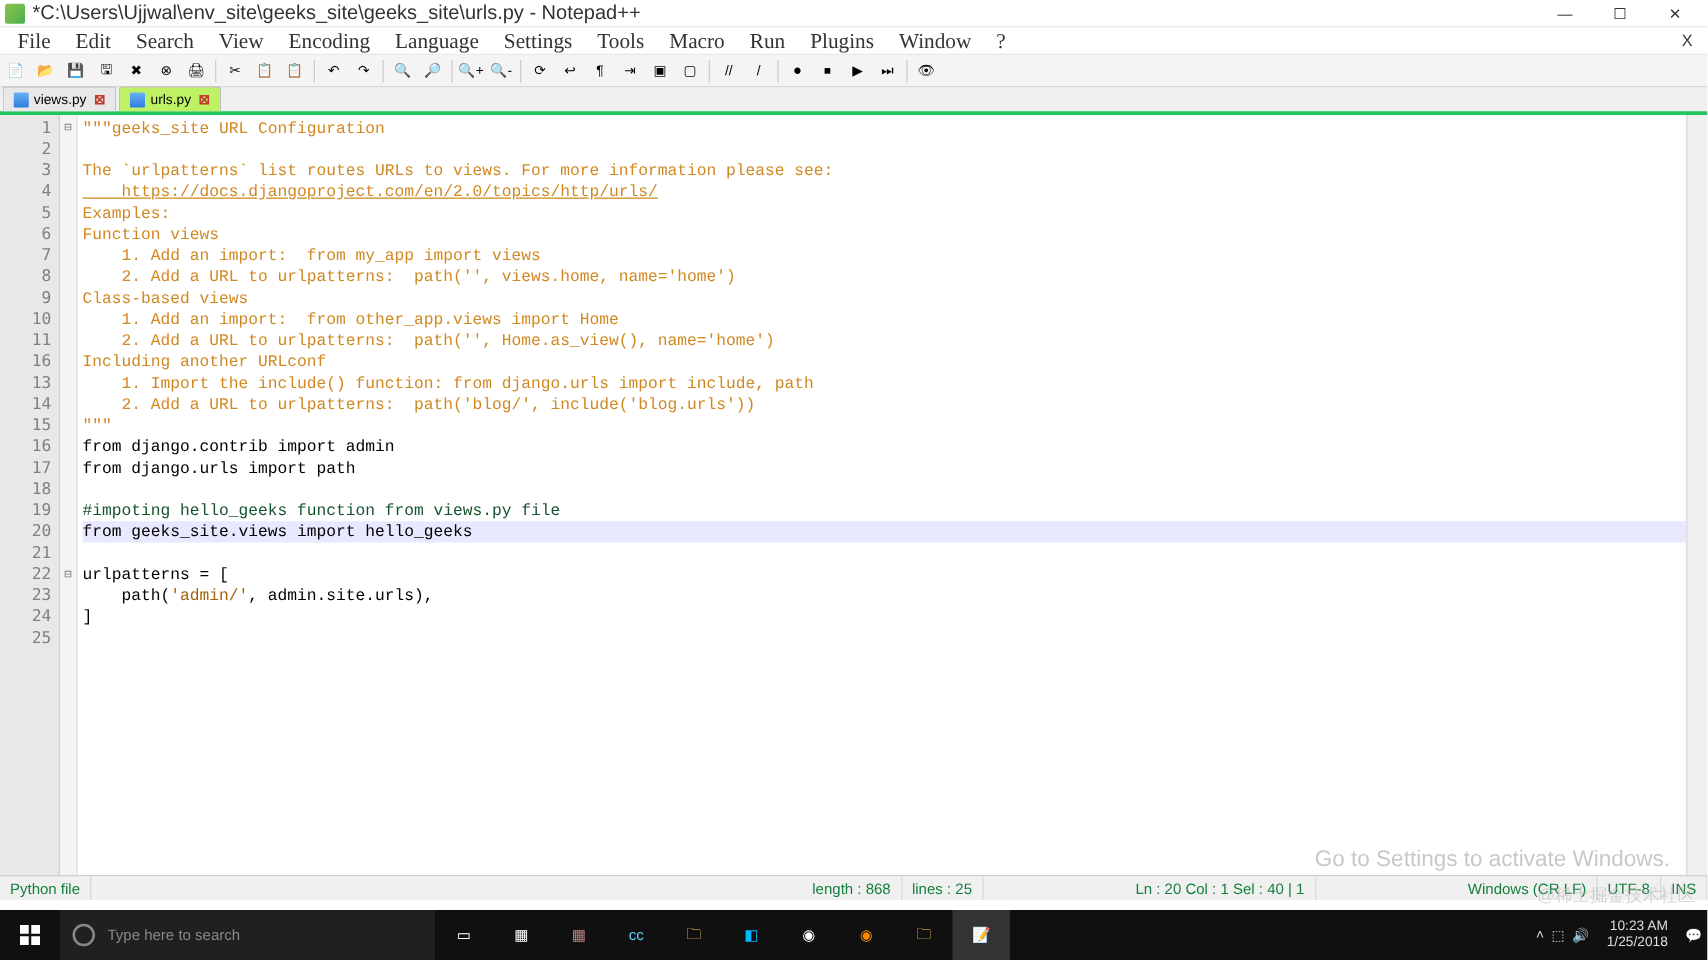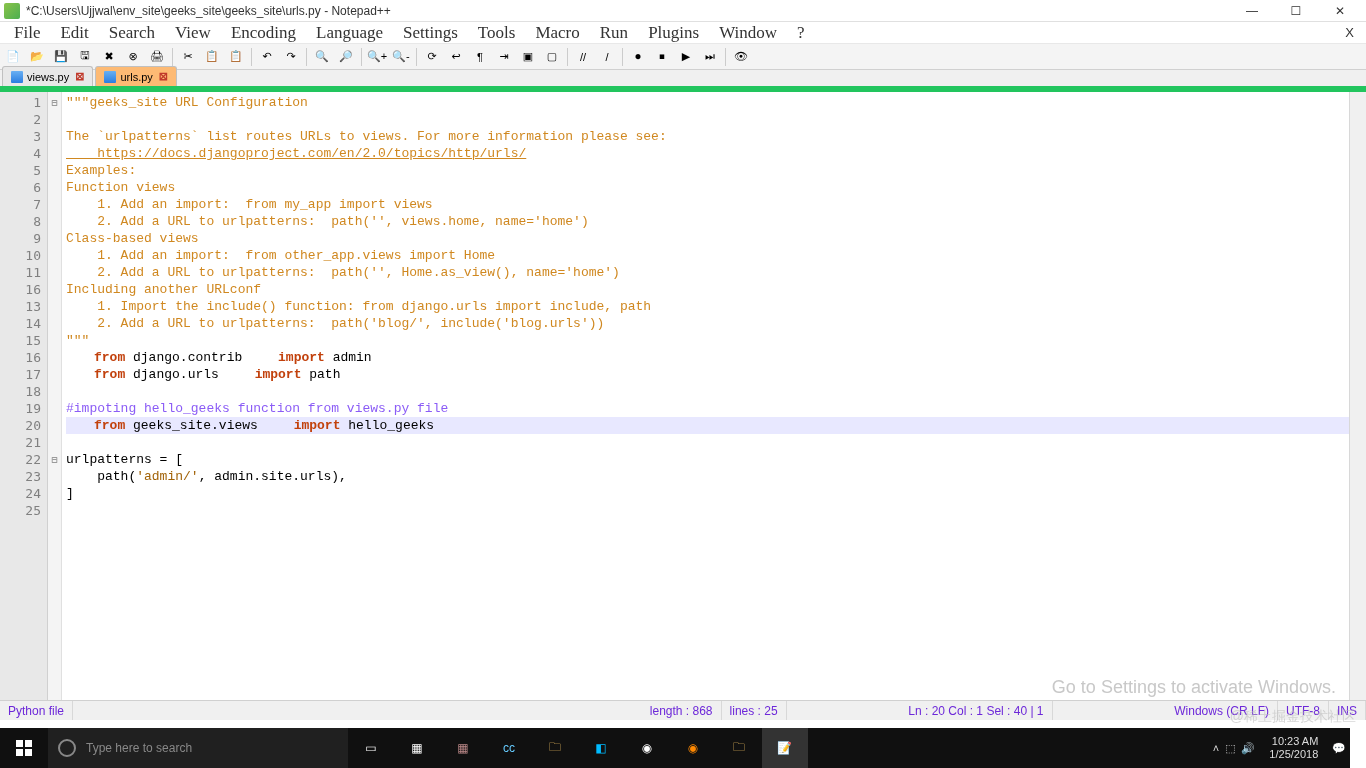--- a/index.html
+++ b/index.html
@@ -1,52 +1,52 @@
 <!DOCTYPE html>
 <html><head>
 <meta charset="utf-8">
 <style>
 * { margin: 0; padding: 0; box-sizing: border-box; }
 body { font-family: "Segoe UI", Tahoma, sans-serif; font-size: 12px; background: #fff; overflow: hidden; width: 1366px; height: 768px; position: relative; }
 .titlebar { height: 22px; background: #fff; display: flex; align-items: center; padding: 0 4px; border-bottom: 1px solid #e0e0e0; }
 .titlebar .app-icon { width: 16px; height: 16px; background: linear-gradient(135deg,#8bc34a,#4caf50); border-radius: 2px; margin-right: 6px; }
-.titlebar .title { flex: 1; font-size: 12px; color: #333; }
+.titlebar .title { flex: 1; font-size: 16px; color: #333; }
 .titlebar .winbtn { width: 44px; height: 22px; display: flex; align-items: center; justify-content: center; font-size: 12px; color: #333; }
 .menubar { height: 22px; background: #fff; display: flex; align-items: center; padding: 0 4px; border-bottom: 1px solid #e8e8e8; color: #333; }
 .menubar .menu-item { padding: 2px 10px; font-size: 17px; cursor: default; font-family: Liberation Serif, serif; }
 .menubar .close-x { margin-left: auto; padding: 0 8px; font-size: 13px; }
 .toolbar { height: 26px; background: #f4f4f4; border-bottom: 1px solid #d0d0d0; display: flex; align-items: center; padding: 0 2px; gap: 2px; }
 .toolbar .tbtn { width: 22px; height: 22px; display: flex; align-items: center; justify-content: center; border-radius: 2px; }
 .toolbar .sep { width: 1px; height: 18px; background: #ccc; margin: 0 2px; }
-.tabbar { height: 22px; background: #f0f0f0; display: flex; align-items: flex-end; padding: 0 2px; border-bottom: 6px solid #22c55e; }
+.tabbar { height: 22px; background: #f0f0f0; display: flex; align-items: flex-end; padding: 0 2px; border-bottom: 3px solid #22c55e; }
 .tab { height: 20px; padding: 0 8px; display: flex; align-items: center; gap: 4px; background: #e8e8e8; border: 1px solid #c0c0c0; border-bottom: none; border-radius: 3px 3px 0 0; margin-right: 2px; font-size: 11px; }
-.tab.active { background: #fdba74; }
+.tab.active { background: #bef264; }
 .tab .tab-icon { width: 12px; height: 12px; background: linear-gradient(#6ab0f3,#2a7de1); border-radius: 1px; }
 .tab .tab-close { color: #c0392b; font-weight: bold; font-size: 11px; margin-left: 2px; }
 .editor { display: flex; height: 608px; background: #fff; }
 .gutter { width: 48px; background: #e8e8e8; border-right: 1px solid #d0d0d0; text-align: right; padding: 2px 6px 0 0; color: #808080; font-family: Consolas, monospace; font-size: 13px; line-height: 17px; }
 .gutter .ln { height: 17px; }
 .fold { width: 14px; background: #f4f4f4; border-right: 1px solid #e0e0e0; font-family: Consolas, monospace; font-size: 10px; line-height: 17px; color: #808080; text-align: center; padding-top: 2px; }
 .fold .fb { height: 17px; }
 .code { flex: 1; font-family: Consolas, "Courier New", monospace; font-size: 13px; line-height: 17px; padding: 2px 0 0 4px; white-space: pre; color: #000; position: relative; }
 .code .line { height: 17px; }
 .code .line.hl { background: #e8e8ff; }
 .s-doc { color: #d08820; }
 .s-link { color: #d08820; text-decoration: underline; }
-.s-kw { color: #c2410c; font-weight: bold; margin-left: 28px; }
-.s-cm { color: #8b5cf6; }
+.s-kw { color: #000000; font-weight: normal; }
+.s-cm { color: #14532d; }
 .s-str { color: #a16207; }
 .scrollbar-v { width: 17px; background: #f0f0f0; border-left: 1px solid #d8d8d8; }
-.statusbar { height: 20px; background: #f0f0f0; border-top: 1px solid #d0d0d0; display: flex; align-items: center; font-size: 12px; color: #6d28d9; }
+.statusbar { height: 20px; background: #f0f0f0; border-top: 1px solid #d0d0d0; display: flex; align-items: center; font-size: 12px; color: #15803d; }
 .statusbar .cell { padding: 0 8px; border-right: 1px solid #d8d8d8; height: 100%; display: flex; align-items: center; }
 .statusbar .spacer { flex: 1; }
 .watermark { position: absolute; right: 30px; bottom: 70px; color: #c8c8c8; text-align: left; pointer-events: none; }
 .watermark .w1 { font-size: 22px; }
 .watermark .w2 { font-size: 18px; }
-.taskbar { position: absolute; bottom: 0; left: 0; right: 16px; height: 40px; background: #101010; display: flex; align-items: center; color: #fff; }
+.taskbar { position: absolute; bottom: 0; left: 0; right: 0; height: 40px; background: #101010; display: flex; align-items: center; color: #fff; }
 .taskbar .start { width: 48px; height: 40px; display: flex; align-items: center; justify-content: center; }
 .taskbar .start svg { width: 16px; height: 16px; }
 .taskbar .search { display: flex; align-items: center; background: #202020; height: 40px; width: 300px; padding: 0 10px; gap: 10px; color: #888; }
 .taskbar .search .circle { width: 18px; height: 18px; border: 2px solid #888; border-radius: 50%; }
 .taskbar .tb-icon { width: 46px; height: 40px; display: flex; align-items: center; justify-content: center; }
 .taskbar .tray { margin-left: auto; display: flex; align-items: center; gap: 6px; padding: 0 4px; font-size: 11px; color: #ddd; }
 .taskbar .clock { text-align: right; line-height: 13px; padding: 0 8px; }
 .cn-wm { position: absolute; right: 10px; bottom: 42px; color: #bdbdbd; font-size: 14px; opacity: .6; }
 </style>
 </head>

